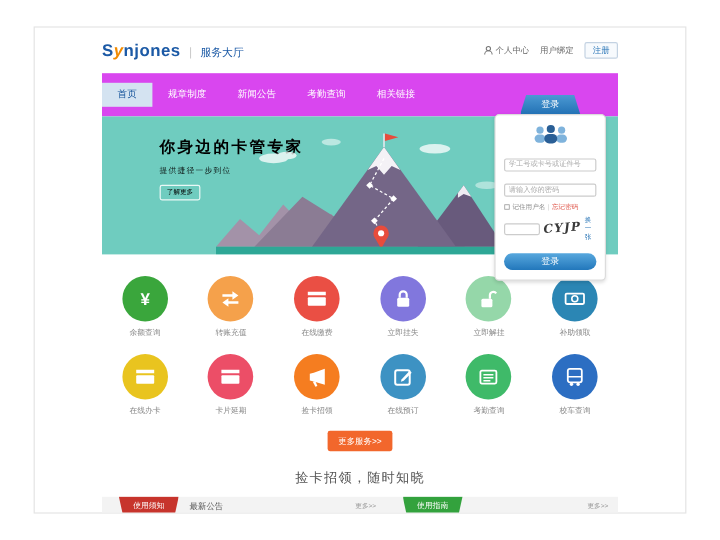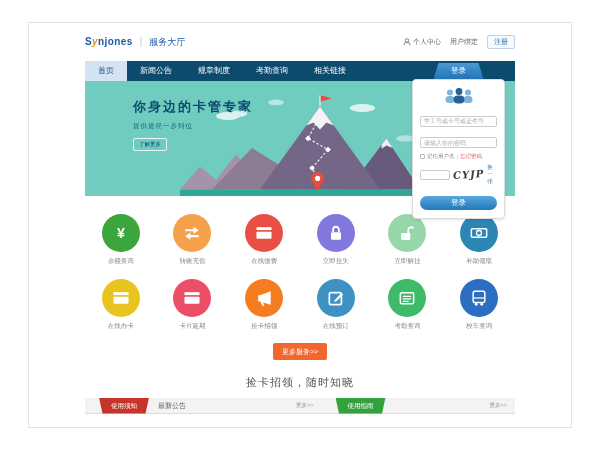--- a/index.html
+++ b/index.html
@@ -3,36 +3,36 @@
 <meta charset="utf-8">
 <style>
   * { margin:0; padding:0; box-sizing:border-box; }
   html,body { width:600px; height:450px; background:#fff; font-family:"Liberation Sans", sans-serif; overflow:hidden; }
   .stage { position:absolute; left:28px; top:22px; width:544px; height:406px; background:#fff; border:1px solid #e4e4e4; overflow:hidden; }
   .site { position:relative; width:430px; margin:0 auto; }
 
   
   .hdr { height:38px; display:flex; align-items:center; }
   .logo { display:flex; align-items:baseline; cursor:pointer; }
-  .logo-main { font-size:10px; font-weight:bold; color:#1c5aa6; letter-spacing:.4px; }
+  .logo-main { font-size:14px; font-weight:bold; color:#1c5aa6; letter-spacing:.4px; }
   .logo-accent { color:#f18a00; font-style:italic; }
   .logo-sep { color:#c9c9c9; font-size:10px; margin:0 7px; }
   .logo-site { font-size:9px; color:#1c5aa6; }
   .hdr-right { margin-left:auto; display:flex; align-items:center; gap:9px; font-size:7px; color:#666; }
   .hdr-link { display:flex; align-items:center; gap:2px; cursor:pointer; }
   .reg-btn { border:1px solid #c3d2e2; background:#f7fafd; color:#2e78b8; font-size:7px; padding:1px 6px; border-radius:2px; cursor:pointer; }
 
   
-  .nav { height:20px; background:#0c4a6e; display:flex; align-items:center; }
+  .nav { height:36px; background:#d946ef; display:flex; align-items:center; }
   .nav-item { padding:0 13px; line-height:20px; font-size:8px; color:#fff; cursor:pointer; }
   .nav-item.active { background:#d4e3f1; color:#15549b; }
 
   
   .banner { position:relative; height:115px; background:#6fccbf; overflow:visible; }
-  .banner-copy { position:absolute; left:48px; top:17px; color:#0c4a6e; }
+  .banner-copy { position:absolute; left:48px; top:17px; color:#000000; }
   .banner-h1 { font-size:13px; font-weight:bold; letter-spacing:2px; }
   .banner-sub { font-size:6.5px; opacity:.88; margin-top:6px; letter-spacing:1px; }
   .banner-cta { display:inline-block; margin-top:7px; border:1px solid rgba(255,255,255,.85); font-size:5.5px; padding:2px 5px; border-radius:2px; cursor:pointer; }
   .mtn { position:absolute; left:95px; bottom:0; width:240px; height:104px; }
 
   
   .login { position:absolute; top:-18px; right:10px; width:93px; z-index:5; }
   .login-tab { width:50px; height:16px; margin:0 auto; background:linear-gradient(#4c9ad4,#2372b5); color:#fff; font-size:7.5px; text-align:center; line-height:16px; border-radius:4px 4px 0 0; clip-path:polygon(10% 0,90% 0,100% 100%,0 100%); cursor:pointer; }
   .login-body { background:#fff; border:1px solid #dcdcdc; border-radius:4px; padding:6px 7px 8px; box-shadow:0 1px 3px rgba(0,0,0,.12); }
   .login-people { display:block; margin:1px auto 5px; }
@@ -138,22 +138,22 @@
         <span class="hdr-link">
           <span>用户绑定</span>
         </span>
         <button class="reg-btn">注册</button>
       </div>
     </div>
 
     <div class="nav">
 
     <div class="nav-item active">首页</div>
+        <div class="nav-item">规章制度</div>
         <div class="nav-item">新闻公告</div>
-        <div class="nav-item">规章制度</div>
         <div class="nav-item">考勤查询</div>
         <div class="nav-item">相关链接</div>
       </div>
 
     <div class="banner">
       <div class="banner-copy">
         <div class="banner-h1">你身边的卡管专家</div>
         <div class="banner-sub">提供捷径一步到位</div>
         <span class="banner-cta">了解更多</span>
       </div>

